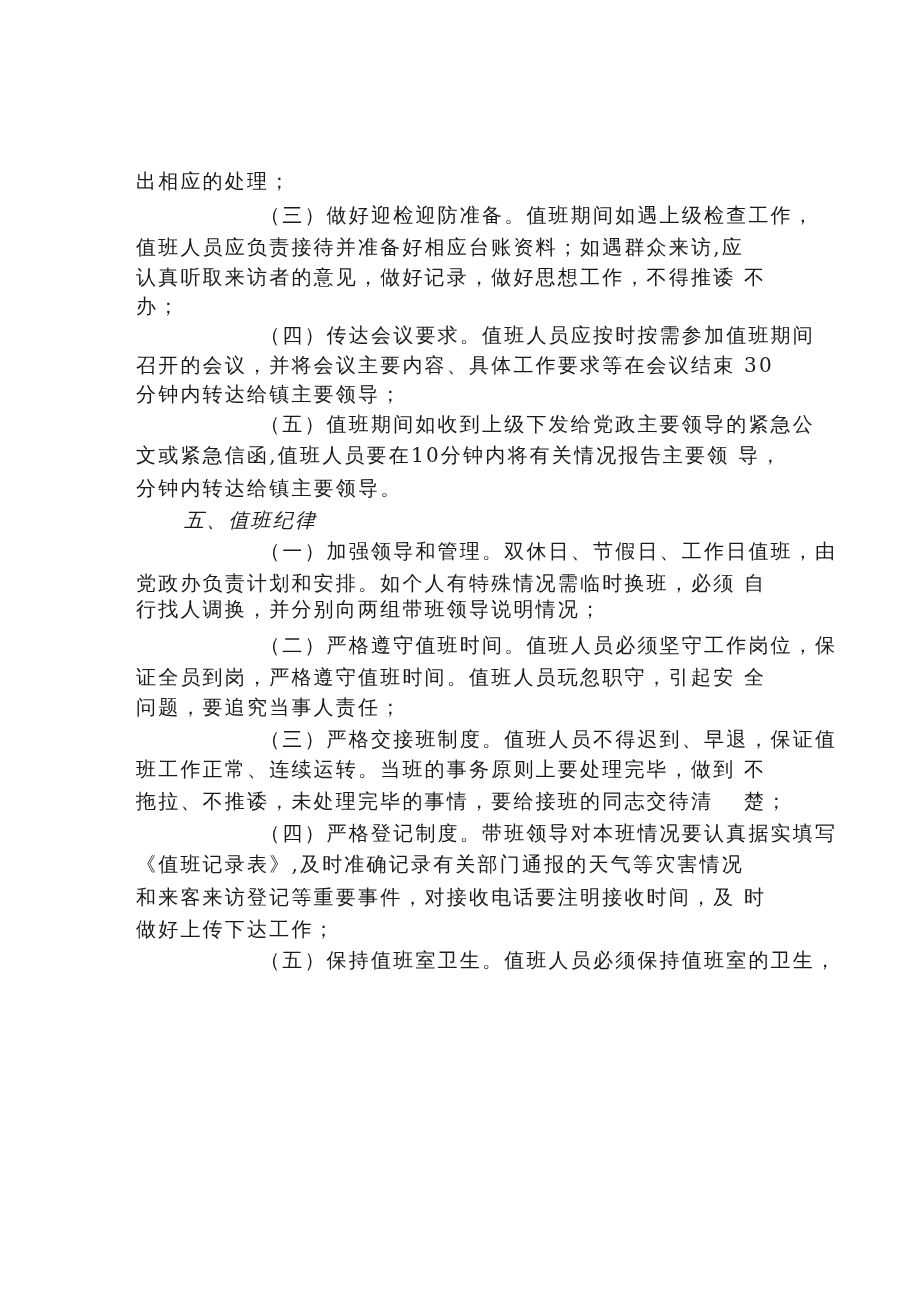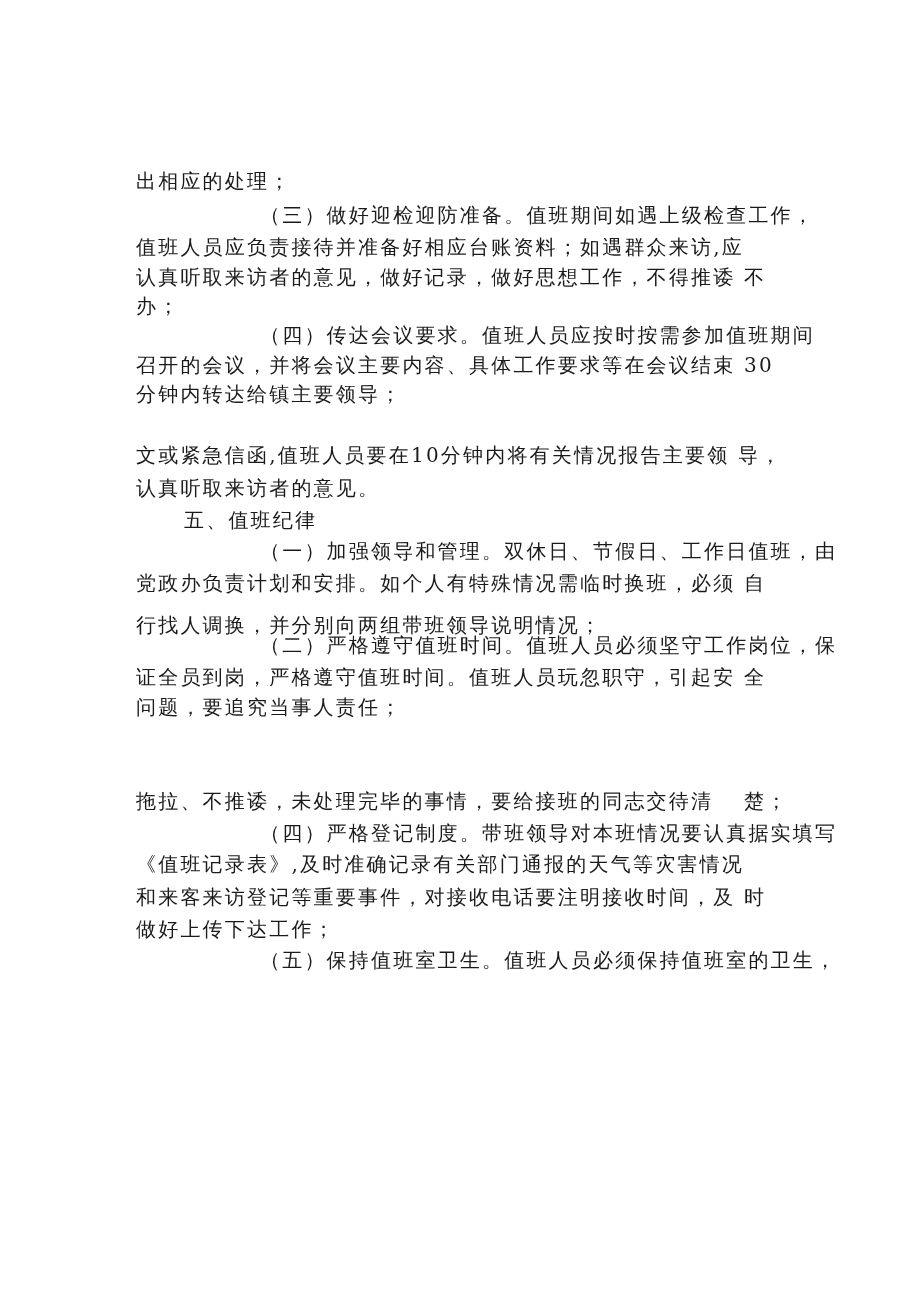--- a/index.html
+++ b/index.html
@@ -14,42 +14,45 @@
     .line {
       position: absolute;
       left: 136px;
       width: 660px;
       font-size: 20px;
       line-height: 26px;
       white-space: nowrap;
       letter-spacing: 2.2px;
     }
     .indent2 { left: 212px; margin-left: 48px; }
-    .indent-h { left: 184px; }
+    .indent-h { left: 184px; font-style: italic; }
   </style>
 </head>
 <body>
 
 <div class="page">
   <div class="line" style="top:168px">出相应的处理；</div>
   <div class="line indent2" style="top:202px">（三）做好迎检迎防准备。值班期间如遇上级检查工作，</div>
   <div class="line" style="top:234px">值班人员应负责接待并准备好相应台账资料；如遇群众来访,应</div>
   <div class="line" style="top:264px">认真听取来访者的意见，做好记录，做好思想工作，不得推诿 不</div>
   <div class="line" style="top:293px">办；</div>
   <div class="line indent2" style="top:322px">（四）传达会议要求。值班人员应按时按需参加值班期间</div>
   <div class="line" style="top:352px">召开的会议，并将会议主要内容、具体工作要求等在会议结束 30</div>
   <div class="line" style="top:381px">分钟内转达给镇主要领导；</div>
+  <div class="line indent2" style="top:411px">（五）值班期间如收到上级下发给党政主要领导的紧急公</div>
   <div class="line" style="top:442px">文或紧急信函,值班人员要在10分钟内将有关情况报告主要领 导，</div>
-  <div class="line" style="top:475px">认真听取来访者的意见。</div>
+  <div class="line" style="top:475px">分钟内转达给镇主要领导。</div>
   <div class="line indent-h" style="top:507px">五、值班纪律</div>
   <div class="line indent2" style="top:538px">（一）加强领导和管理。双休日、节假日、工作日值班，由</div>
   <div class="line" style="top:570px">党政办负责计划和安排。如个人有特殊情况需临时换班，必须 自</div>
-  <div class="line" style="top:612px">行找人调换，并分别向两组带班领导说明情况；</div>
+  <div class="line" style="top:596px">行找人调换，并分别向两组带班领导说明情况；</div>
   <div class="line indent2" style="top:632px">（二）严格遵守值班时间。值班人员必须坚守工作岗位，保</div>
   <div class="line" style="top:664px">证全员到岗，严格遵守值班时间。值班人员玩忽职守，引起安 全</div>
   <div class="line" style="top:694px">问题，要追究当事人责任；</div>
+  <div class="line indent2" style="top:726px">（三）严格交接班制度。值班人员不得迟到、早退，保证值</div>
+  <div class="line" style="top:756px">班工作正常、连续运转。当班的事务原则上要处理完毕，做到 不</div>
   <div class="line" style="top:788px">拖拉、不推诿，未处理完毕的事情，要给接班的同志交待清　 楚；</div>
   <div class="line indent2" style="top:820px">（四）严格登记制度。带班领导对本班情况要认真据实填写</div>
   <div class="line" style="top:851px">《值班记录表》,及时准确记录有关部门通报的天气等灾害情况</div>
   <div class="line" style="top:884px">和来客来访登记等重要事件，对接收电话要注明接收时间，及 时</div>
   <div class="line" style="top:916px">做好上传下达工作；</div>
   <div class="line indent2" style="top:947px">（五）保持值班室卫生。值班人员必须保持值班室的卫生，</div>
 </div>
 
 </body></html>

